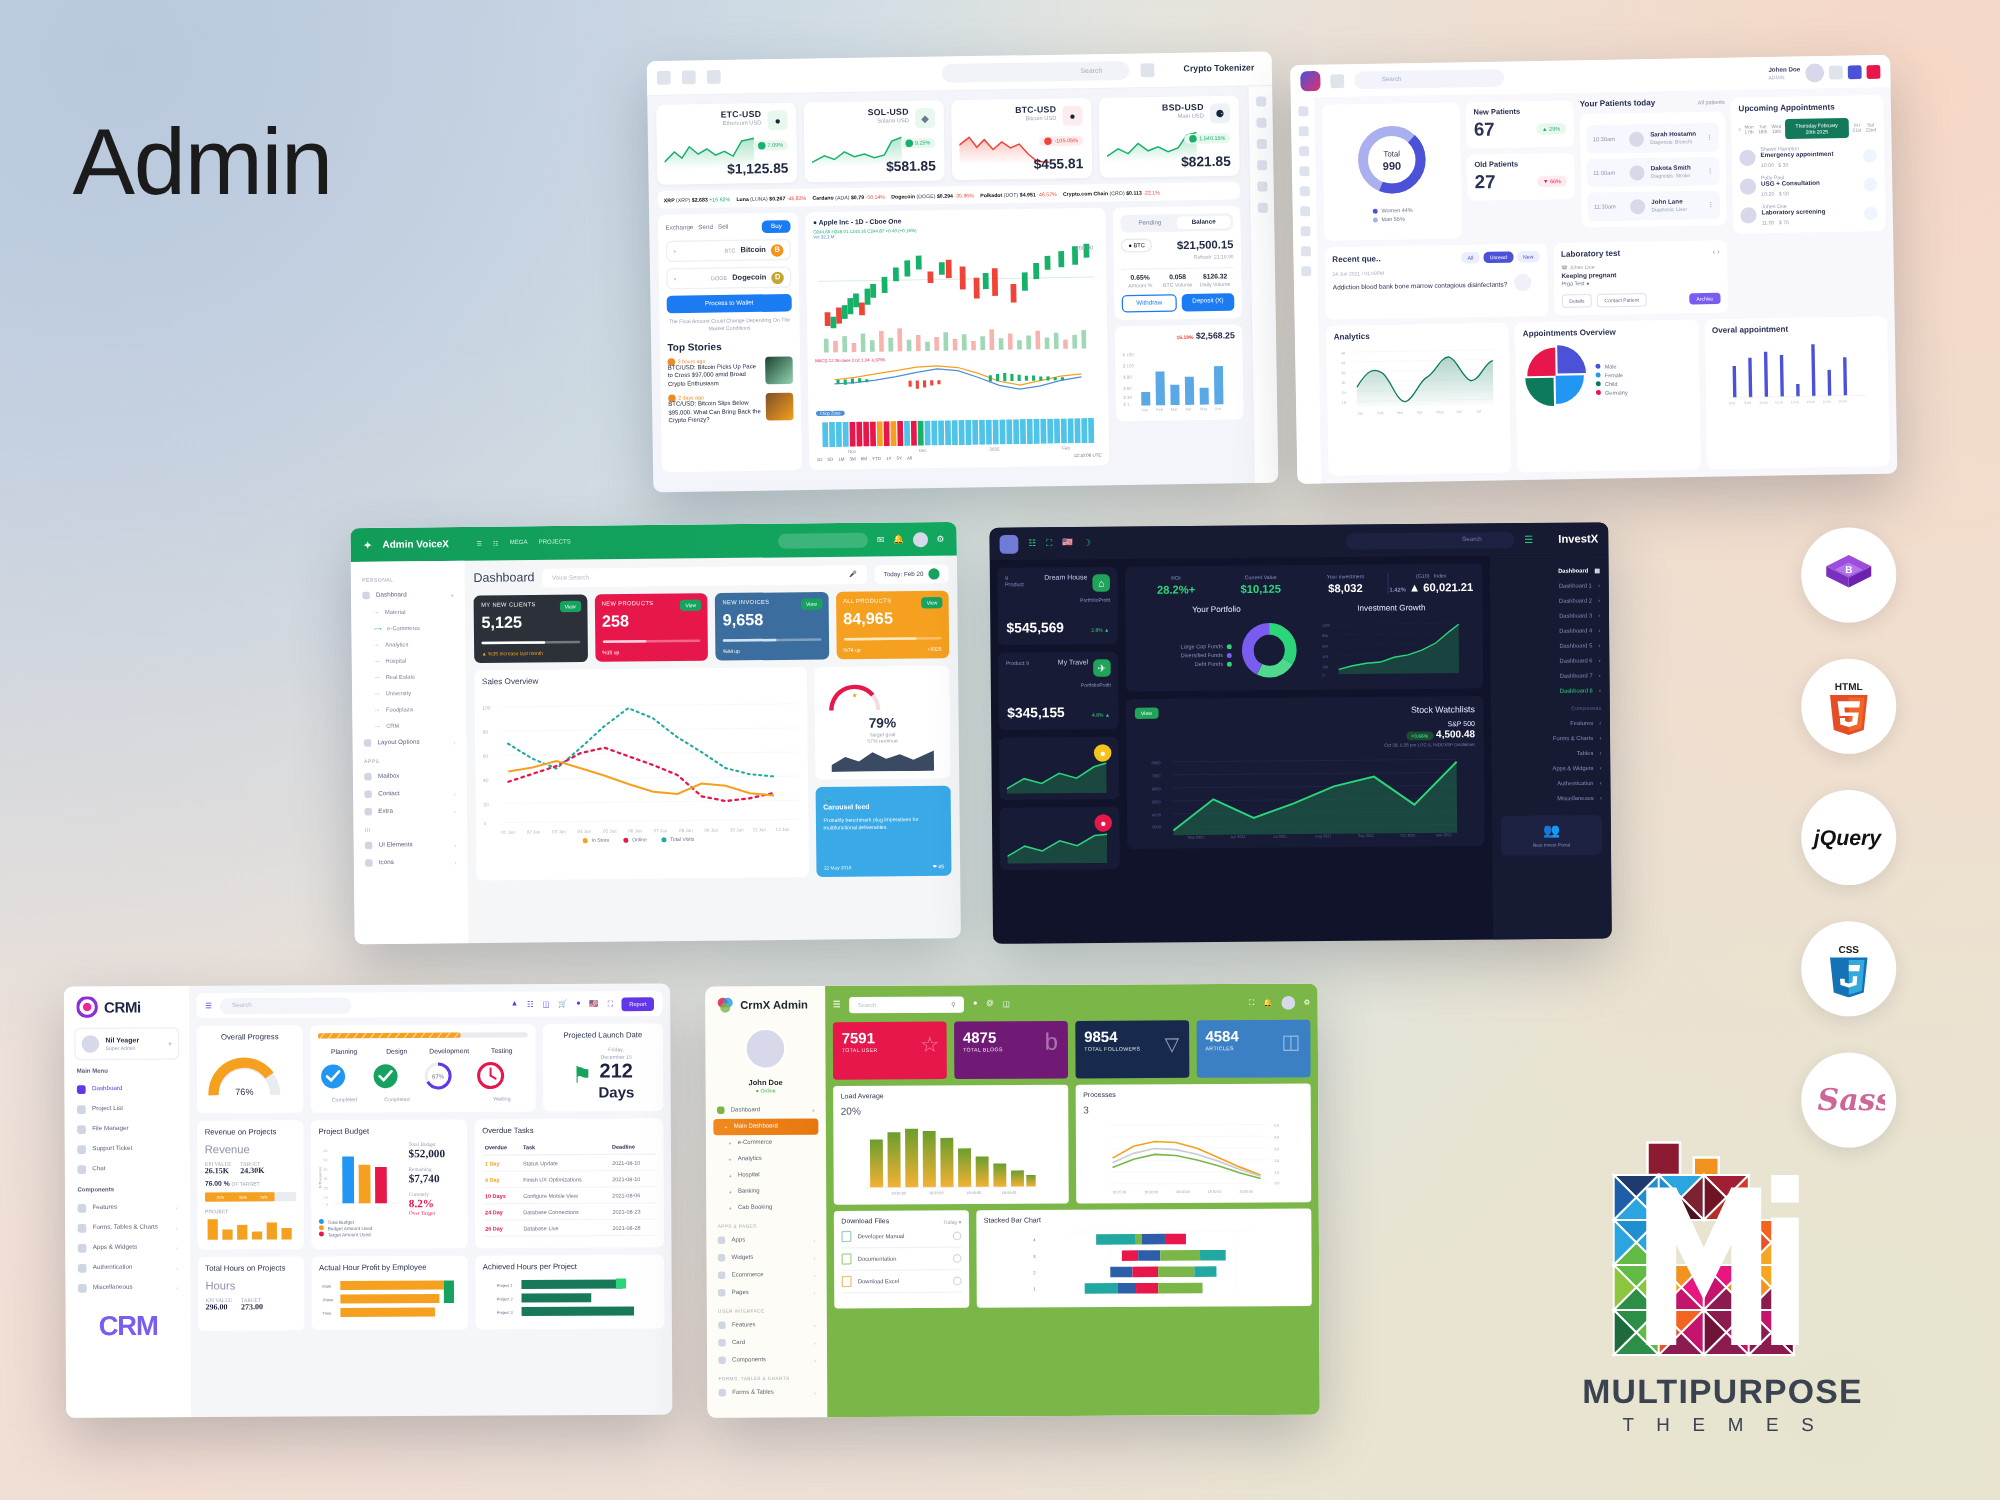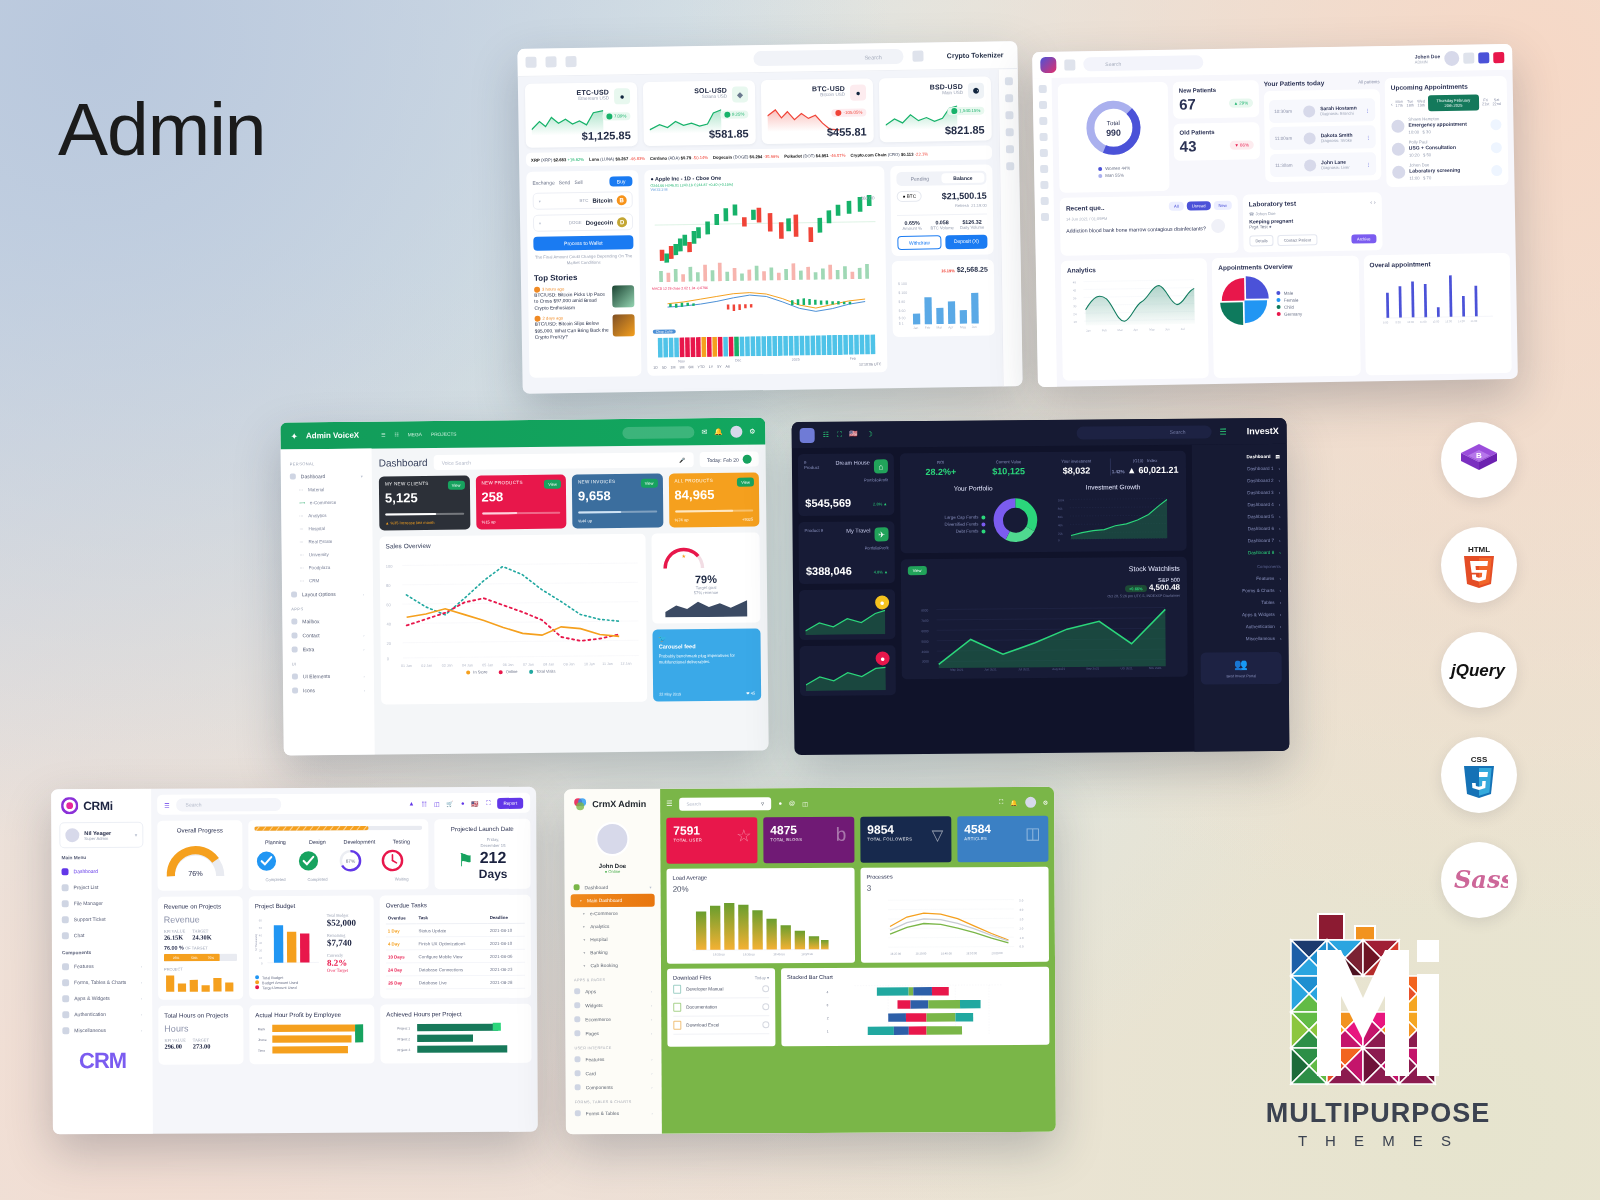--- a/index.html
+++ b/index.html
@@ -715,21 +715,21 @@
           <div class="mcard patbox">
             <div class="k">New Patients</div>
             <div class="vrow">
               <span class="v">67</span>
               <span class="p" style="background:#e8f8ef;color:#17b26a">▲ <span>29%</span></span>
             </div>
           </div>
           <div class="mcard patbox">
             <div class="k">Old Patients</div>
             <div class="vrow">
-              <span class="v">43</span>
+              <span class="v">27</span>
               <span class="p" style="background:#fdecef;color:#e8174b">▼ <span>66%</span></span>
             </div>
           </div>
         </div>
         <div style="flex:1">
           <div style="display:flex;align-items:center">
             <span class="ptitle">Your Patients today</span>
             <span style="margin-left:auto;font-size:4.4px;color:#8d93ab">All patients</span>
           </div>
           <div class="mcard" style="margin-top:4px;padding:5px">
@@ -1172,21 +1172,21 @@
             <div class="n" style="position:absolute;right:24px;top:6px">Dream House</div>
             <div class="pp">PortfolioProfit</div>
             <div class="amt">$545,569</div>
             <div class="dl"><span>2.8%</span> ▲</div>
           </div>
           <div class="prod">
             <div class="l">Product 9</div>
             <div class="ic" style="background:#21a35a;color:#fff">✈</div>
             <div class="n" style="position:absolute;right:24px;top:6px">My Travel</div>
             <div class="pp">PortfolioProfit</div>
-            <div class="amt">$388,046</div>
+            <div class="amt">$345,155</div>
             <div class="dl"><span>4.8%</span> ▲</div>
           </div>
           <div class="prod" style="height:50px">
             <div class="ic" style="background:#f5c21e;color:#fff;border-radius:50%">●</div>
             <svg viewBox="0 0 80 26" style="position:absolute;left:6px;bottom:5px;width:80px;height:26px">
               <path d="M0 22 L14 14 L28 18 L42 10 L56 14 L70 5 L80 2 L80 26 L0 26 Z" fill="#1d6b47" opacity=".55"></path>
               <polyline points="0,22 14,14 28,18 42,10 56,14 70,5 80,2" fill="none" stroke="#2bd67b" stroke-width="1.2"></polyline>
             </svg>
           </div>
           <div class="prod" style="height:50px">

